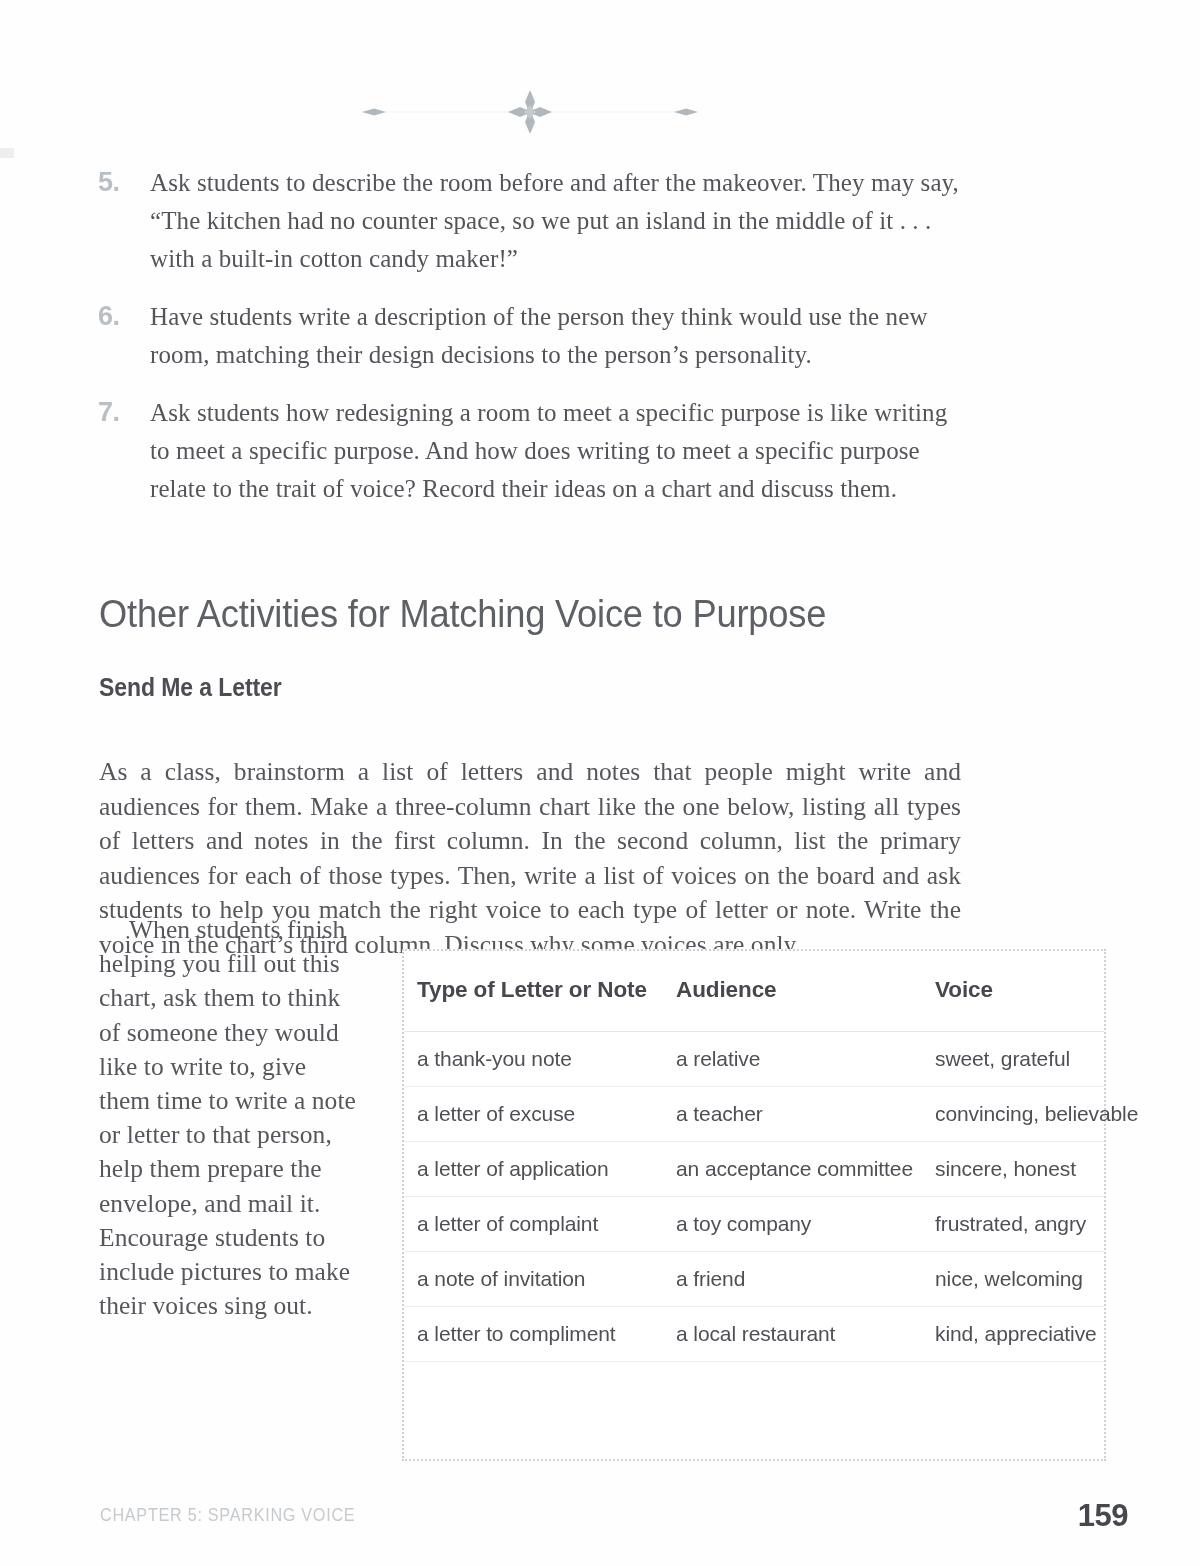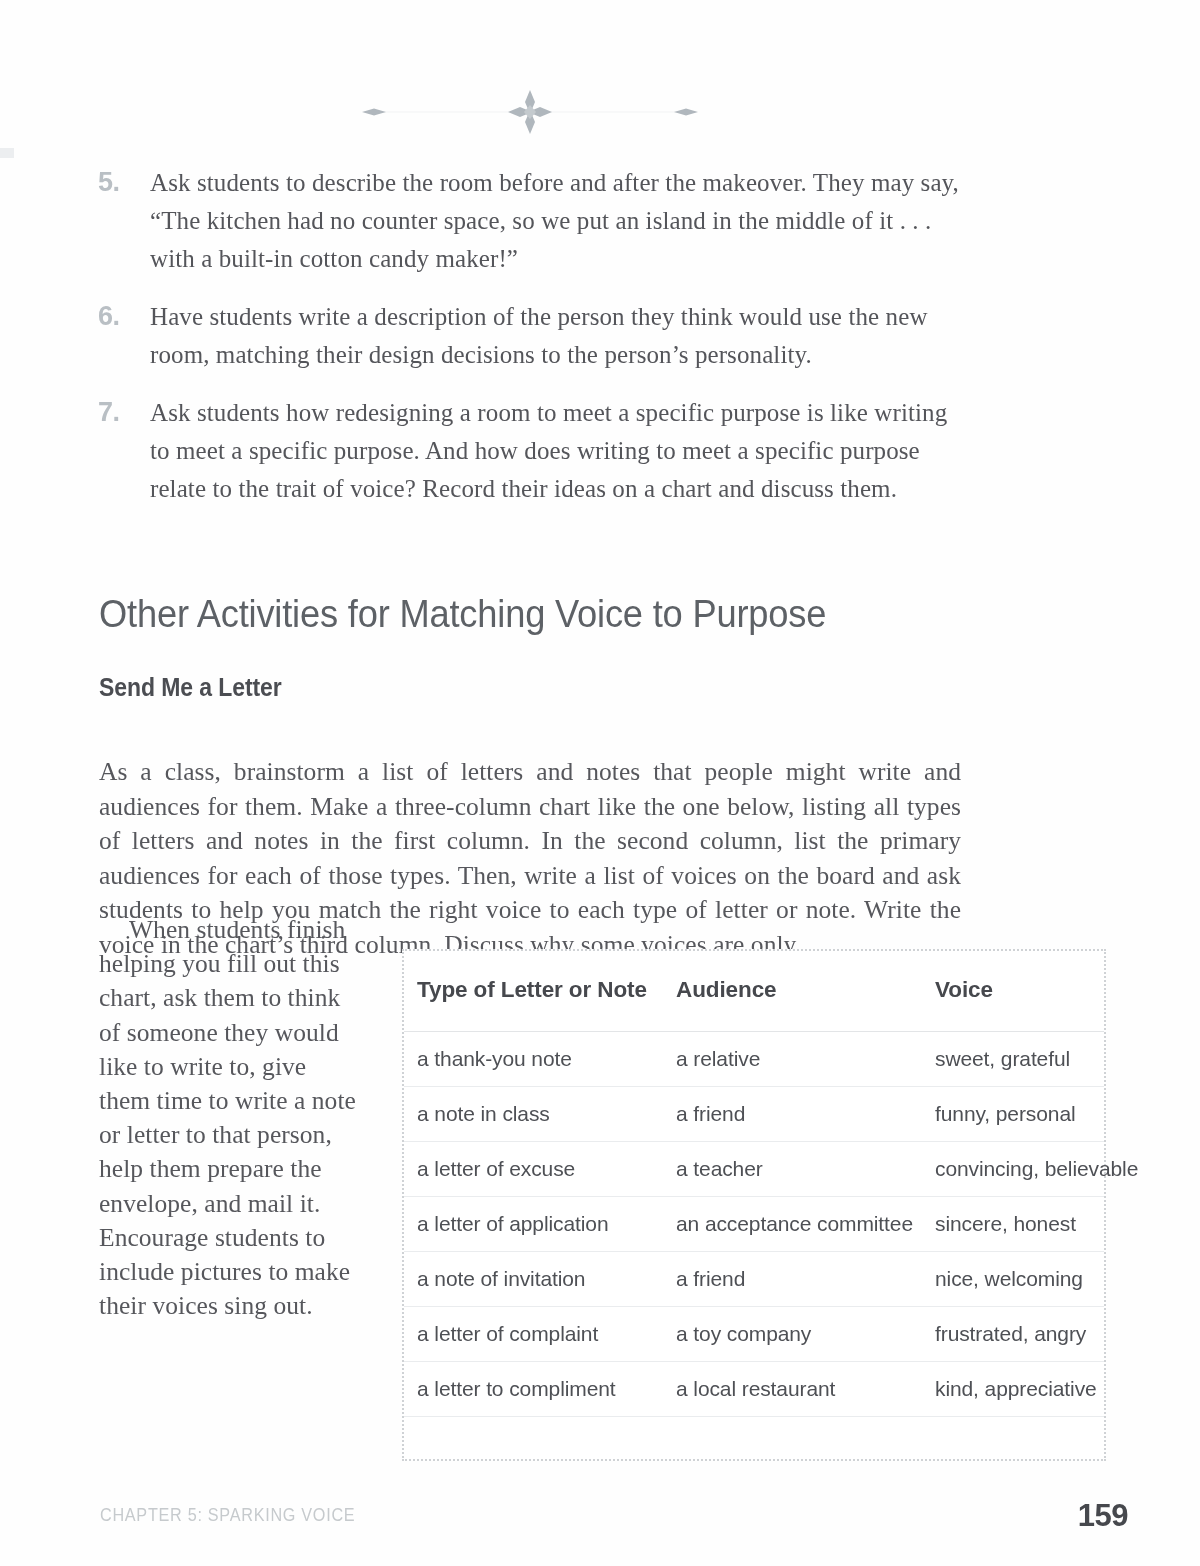--- a/index.html
+++ b/index.html
@@ -254,45 +254,40 @@
           <th>Voice</th>
         </tr>
       </thead>
       <tbody>
         <tr>
           <td>a thank-you note</td>
           <td>a relative</td>
           <td>sweet, grateful</td>
         </tr>
         <tr>
-          <td>a note in class</td>
-          <td>a friend</td>
-          <td>funny, personal</td>
-        </tr>
-        <tr>
           <td>a letter of excuse</td>
           <td>a teacher</td>
           <td>convincing, believable</td>
         </tr>
         <tr>
           <td>a letter of application</td>
           <td>an acceptance committee</td>
           <td>sincere, honest</td>
         </tr>
         <tr>
+          <td>a letter of complaint</td>
+          <td>a toy company</td>
+          <td>frustrated, angry</td>
+        </tr>
+        <tr>
           <td>a note of invitation</td>
           <td>a friend</td>
           <td>nice, welcoming</td>
         </tr>
         <tr>
-          <td>a letter of complaint</td>
-          <td>a toy company</td>
-          <td>frustrated, angry</td>
-        </tr>
-        <tr>
           <td>a letter to compliment</td>
           <td>a local restaurant</td>
           <td>kind, appreciative</td>
         </tr>
       </tbody>
     </table>
   </div>
 
   <div id="footer-chapter">CHAPTER 5: SPARKING VOICE</div>
   <div id="footer-page">159</div>

